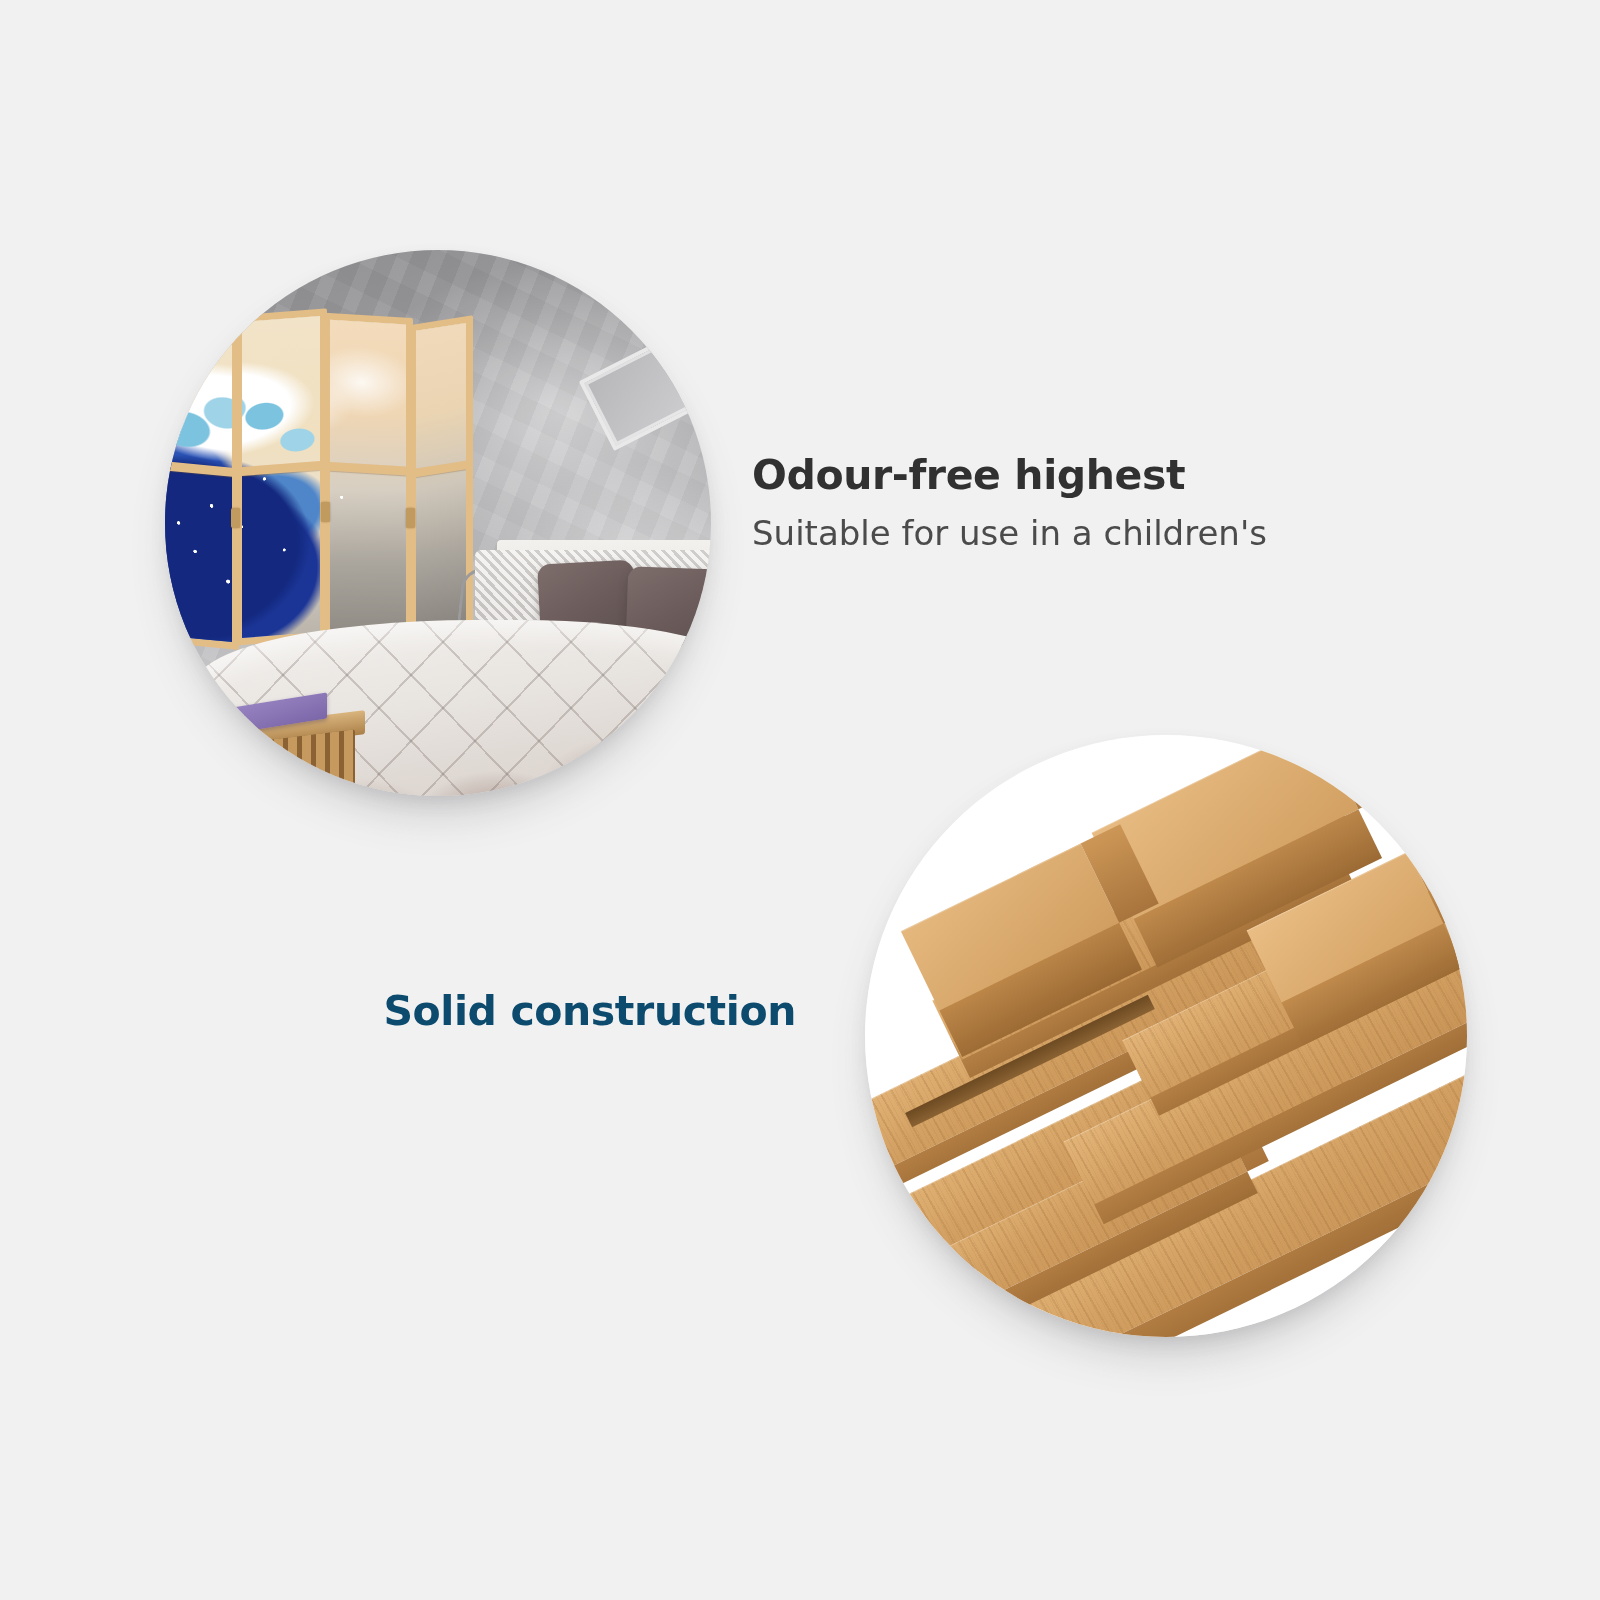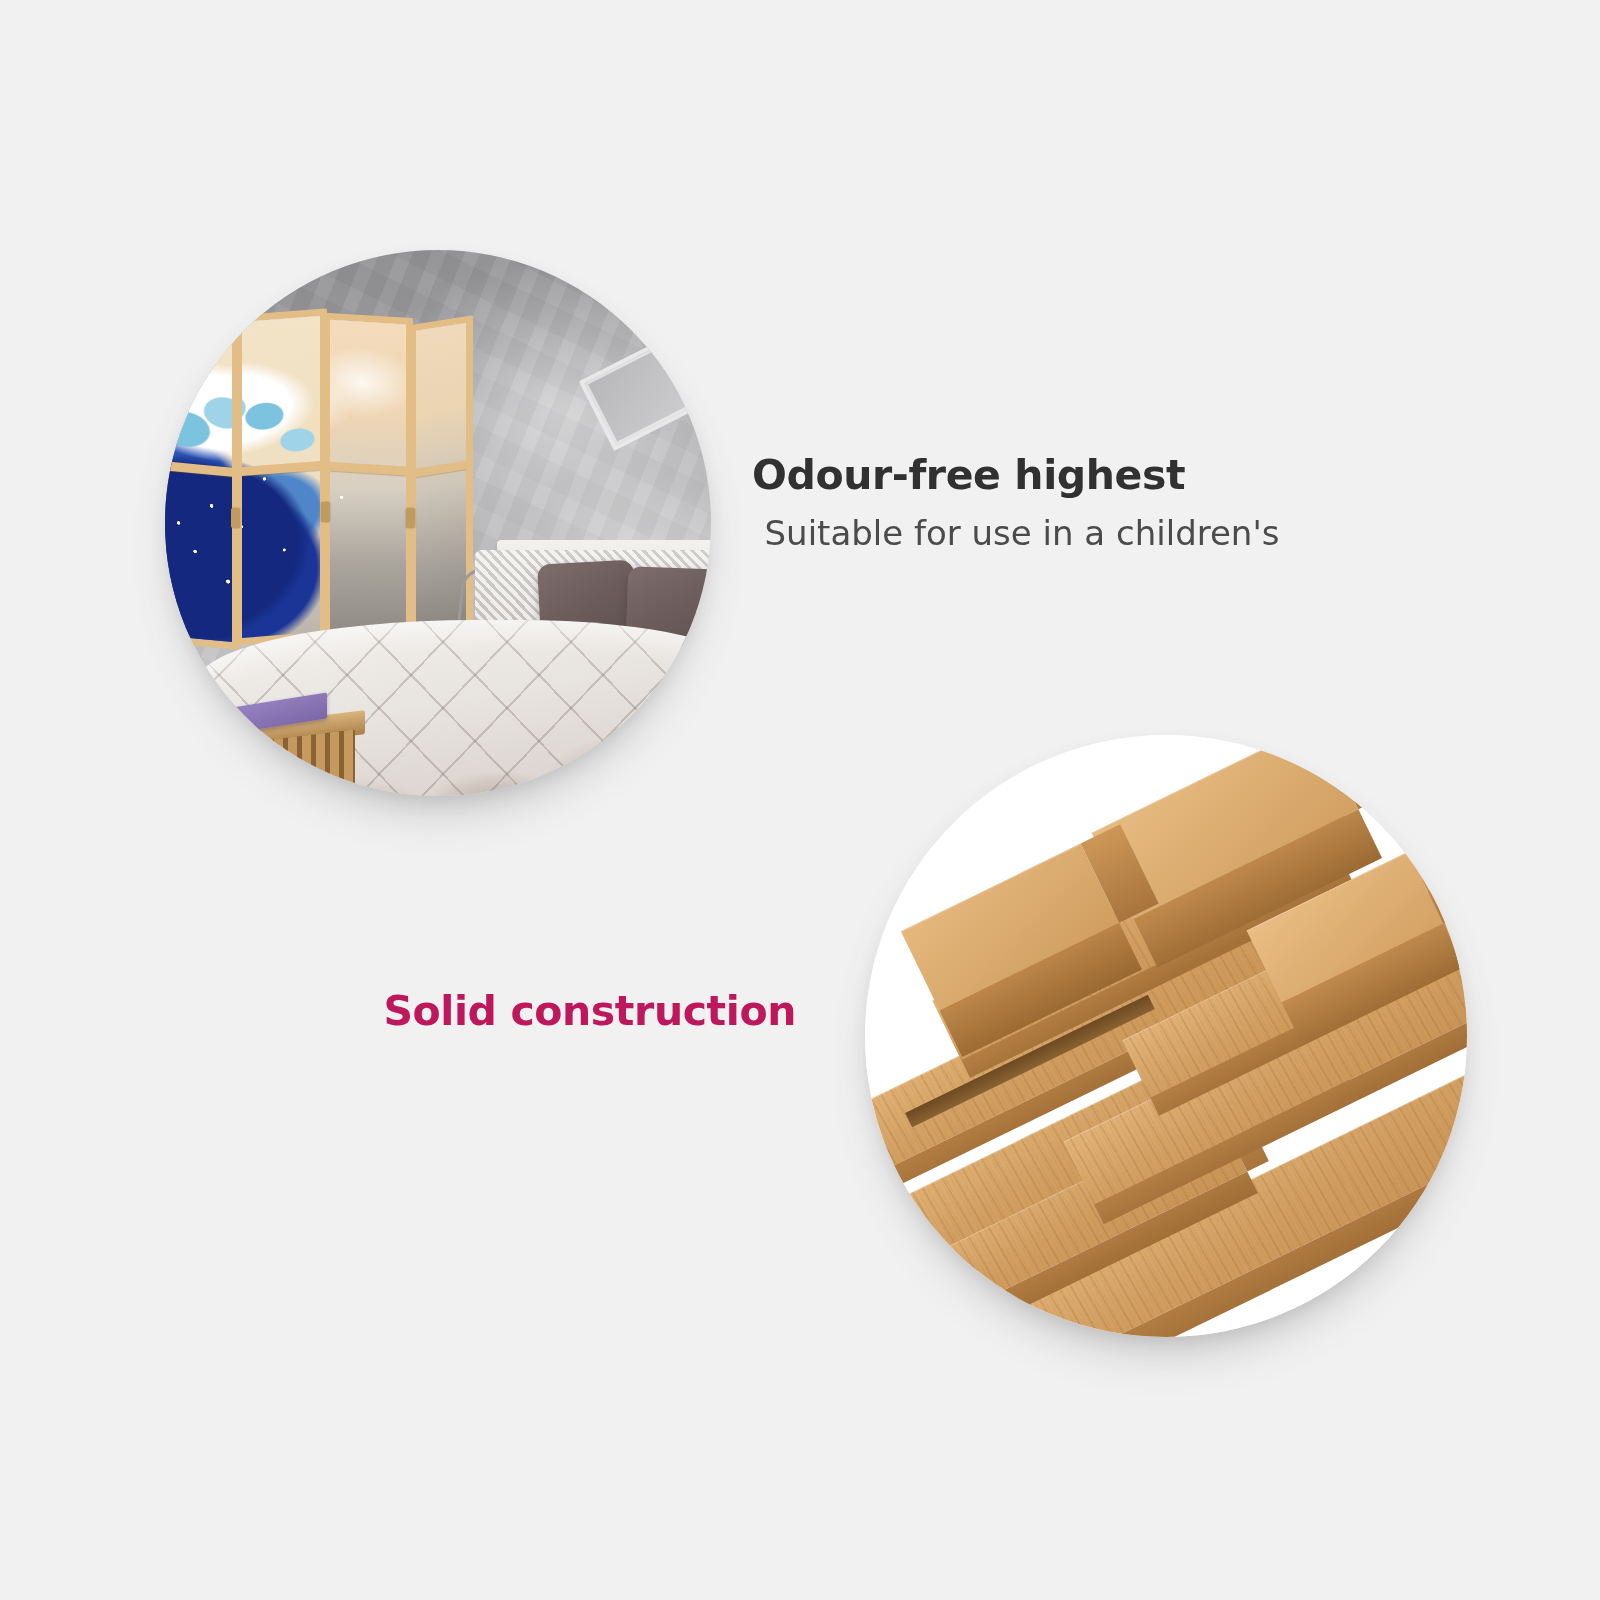--- a/index.html
+++ b/index.html
@@ -288,21 +288,21 @@
       <div class="duvet"></div>
 
       <div class="basket-top"></div>
       <div class="basket"></div>
       <div class="book"></div>
     </div>
   </div>
 
   <div class="feature-text" id="text-odour" style="text-align: left;">
     <div class="feature-title" style="color: rgb(49, 49, 49);">Odour-free highest</div>
-    <div class="feature-sub" style="color: rgb(75, 75, 75); text-align: center;">
+    <div class="feature-sub" style="color: rgb(75, 75, 75);">
       <span style="display: block;">Suitable for use in a children's</span>
     </div>
   </div>
 
   <div class="medallion" id="medallion-timber">
     <div class="scene">
       <div class="timber-bg"></div>
 
       <div class="plank" style="left:-70px; top:382px; width:560px; height:74px; transform:rotate(-26deg);">
         <div class="side" style="bottom:-22px; height:22px;"></div>
@@ -355,16 +355,16 @@
 
       <div class="plank" style="left:390px; top:152px; width:180px; height:80px; transform:rotate(-26deg); background:linear-gradient(160deg,#e9bd84,#d4a264);">
         <div class="side" style="bottom:-48px; height:48px; background:linear-gradient(178deg,#c18b4d,#9d6c35);"></div>
         <div class="endcap" style="right:-42px; width:42px; background:linear-gradient(178deg,#d09b5a,#ac783f);"></div>
       </div>
 
     </div>
   </div>
 
   <div class="feature-text" id="text-solid" style="text-align: right;">
-    <div class="feature-title" style="color: #be185d;">Solid construction</div>
+    <div class="feature-title" style="color: #0c4a6e;">Solid construction</div>
   </div>
 
 </div>
 
 </body></html>

